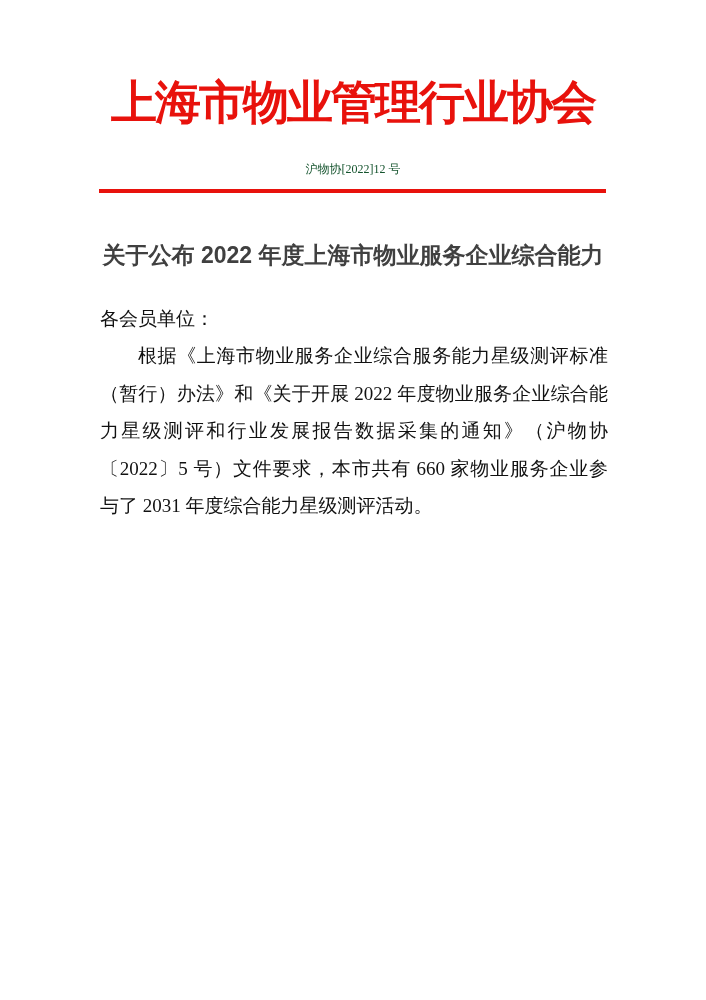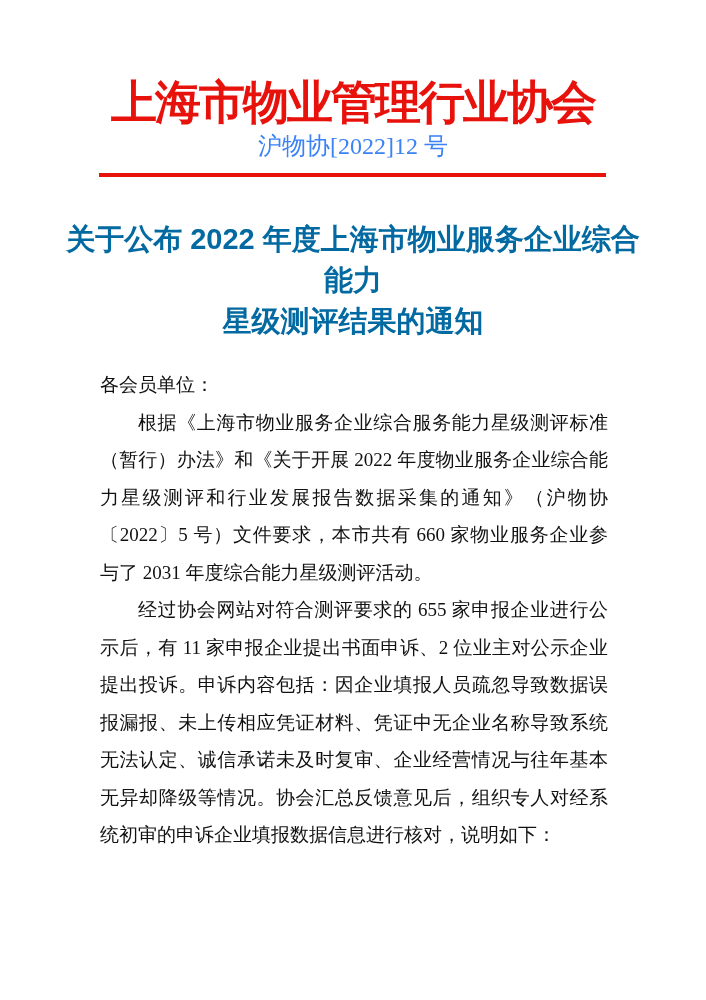--- a/index.html
+++ b/index.html
@@ -17,41 +17,42 @@
     margin-top: 74px;
     text-align: center;
     font-family: "Liberation Serif", "DejaVu Serif", serif;
     font-weight: bold;
     font-size: 46px;
     line-height: 1.25;
     letter-spacing: -2px;
     color: #e8120c;
   }
   .doc-number {
+    margin-top: 30px;
     text-align: center;
-    font-size: 24px;
+    font-size: 12px;
     line-height: 1.2;
-    color: #3b82f6;
+    color: #14532d;
     font-family: "Liberation Serif", "DejaVu Serif", serif;
   }
   .red-divider {
     margin: 13px auto 0 99px;
     width: 507px;
     height: 4px;
     background: #e8120c;
     border: none;
   }
   .notice-title {
     margin-top: 42px;
     padding: 0 58px;
     text-align: center;
     font-family: "Liberation Sans", "DejaVu Sans", sans-serif;
     font-weight: bold;
-    font-size: 29px;
-    color: #0369a1;
+    font-size: 23px;
+    color: #404040;
   }
   .notice-title .line {
     line-height: 41px;
   }
   .body-text {
     margin-top: 24px;
     padding-left: 100px;
     padding-right: 98px;
     font-size: 19px;
     line-height: 37.5px;
@@ -72,22 +73,20 @@
 <div class="page">
 
   <div class="org-title">上海市物业管理行业协会</div>
 
   <div class="doc-number">沪物协[2022]12 号</div>
 
   <div class="red-divider"></div>
 
   <div class="notice-title">
     <div class="line">关于公布 2022 年度上海市物业服务企业综合能力</div>
-    <div class="line">星级测评结果的通知</div>
   </div>
 
   <div class="body-text">
     <p>各会员单位：</p>
     <p class="indent">根据《上海市物业服务企业综合服务能力星级测评标准（暂行）办法》和《关于开展 2022 年度物业服务企业综合能力星级测评和行业发展报告数据采集的通知》（沪物协〔2022〕5 号）文件要求，本市共有 660 家物业服务企业参与了 2031 年度综合能力星级测评活动。</p>
-    <p class="indent">经过协会网站对符合测评要求的 655 家申报企业进行公示后，有 11 家申报企业提出书面申诉、2 位业主对公示企业提出投诉。申诉内容包括：因企业填报人员疏忽导致数据误报漏报、未上传相应凭证材料、凭证中无企业名称导致系统无法认定、诚信承诺未及时复审、企业经营情况与往年基本无异却降级等情况。协会汇总反馈意见后，组织专人对经系统初审的申诉企业填报数据信息进行核对，说明如下：</p>
   </div>
 
 </div>
 
 </body></html>

